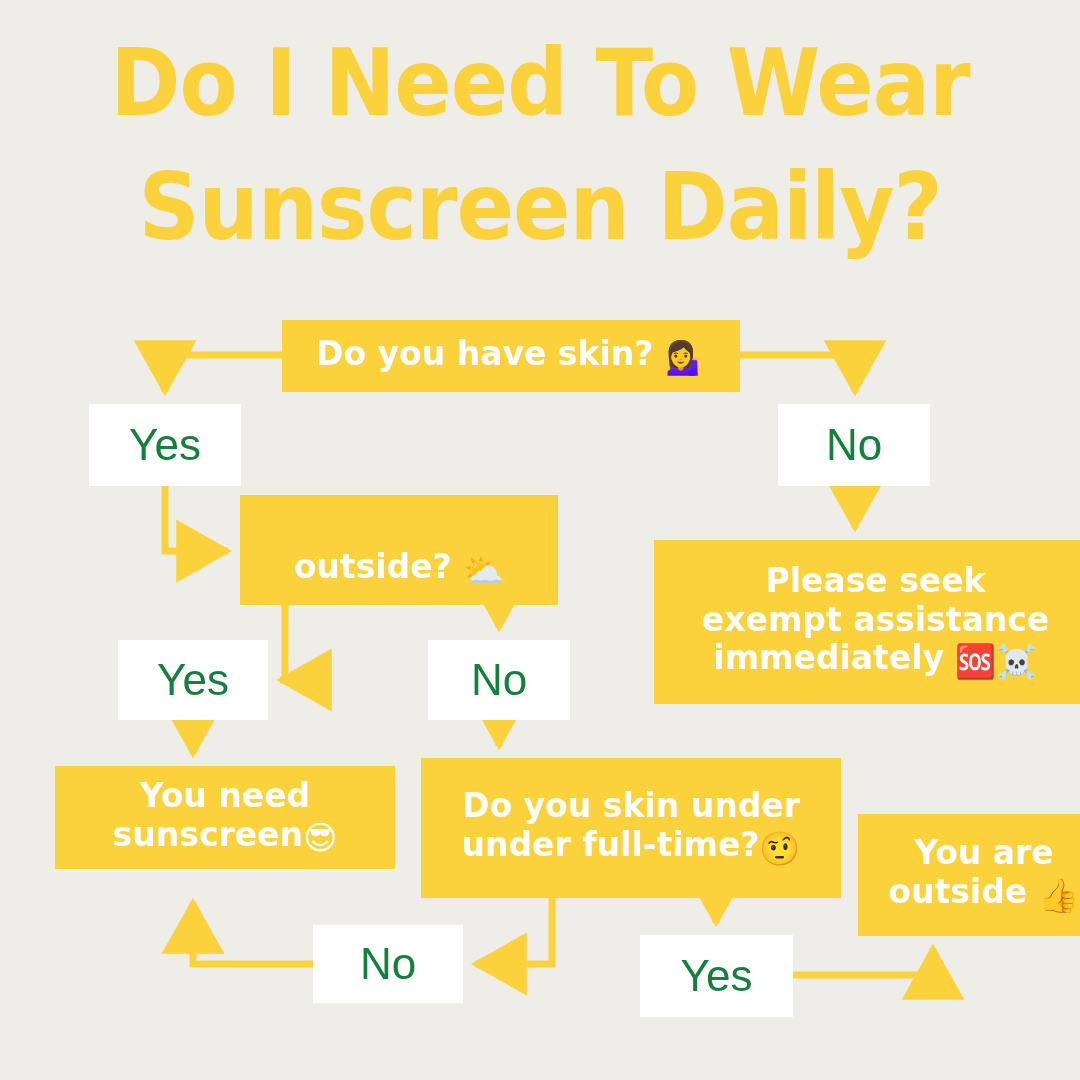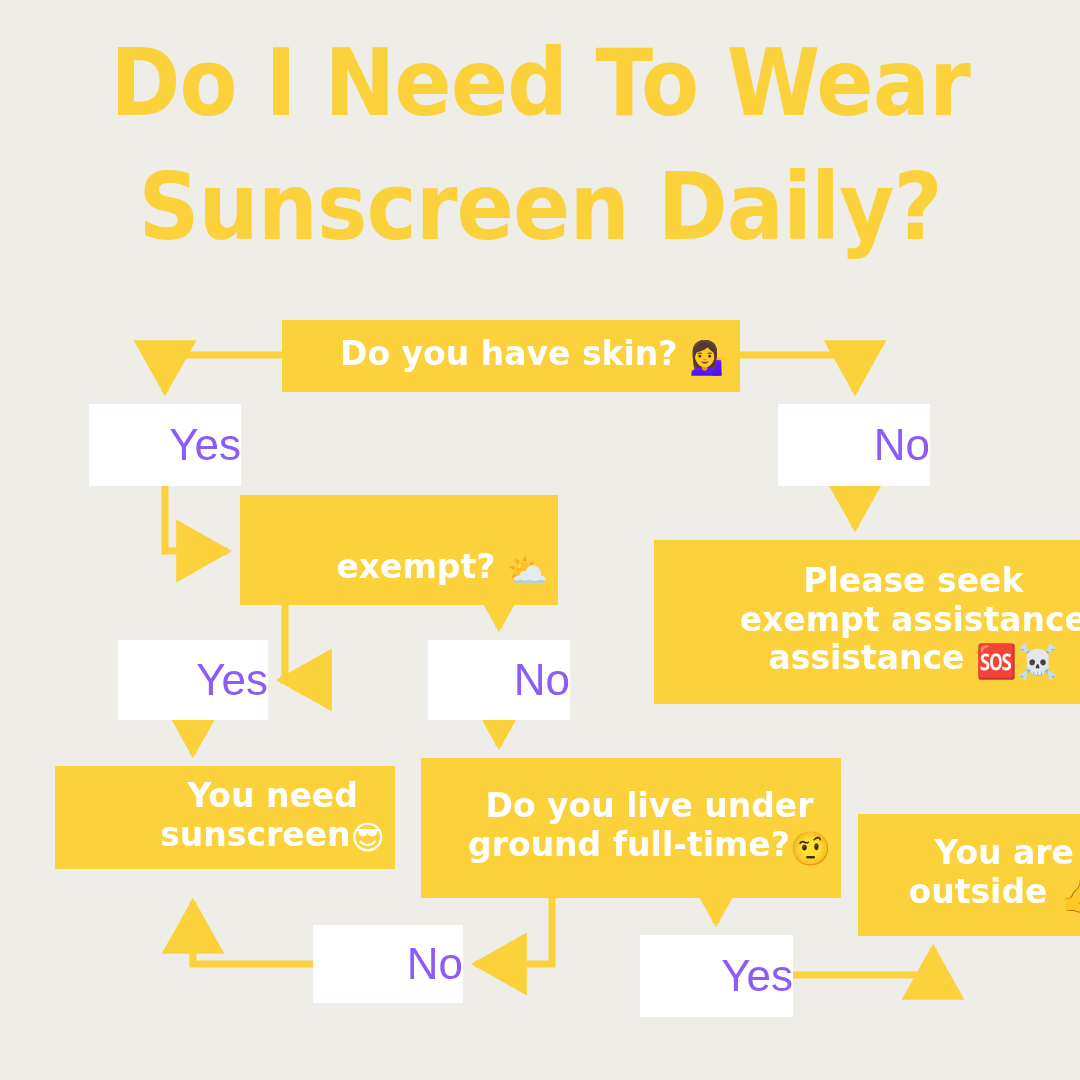--- a/index.html
+++ b/index.html
@@ -48,36 +48,36 @@
     height: 1080px;
     pointer-events: none;
   }
 
   
   .node {
     position: absolute;
     box-sizing: border-box;
     display: flex;
     align-items: center;
-    justify-content: flex-end;
+    justify-content: center;
     text-align: center;
   }
 
   .node.q {
     background: #FBD23C;
     color: #FFFFFF;
     font-family: "DejaVu Sans", sans-serif;
     font-weight: bold;
     line-height: 1.18;
     padding: 6px 10px;
   }
 
   .node.ans {
     background: #FFFFFF;
-    color: #8b5cf6;
+    color: #15803d;
     font-family: "Liberation Sans", sans-serif;
     font-weight: normal;
     font-size: 44px;
     line-height: 1;
   }
 
   .emoji {
     font-family: "DejaVu Sans", sans-serif;
     font-weight: normal;
     display: inline-block;
@@ -153,43 +153,43 @@
 
   <div class="node q" id="n-skin">
     <span>
       <span>Do you have skin? </span><span class="emoji">💁‍♀️</span>
     </span>
   </div>
 
   <div class="node q" id="n-outside">
     <span>
       <br>
-      <span>exempt? </span><span class="emoji">⛅</span>
+      <span>outside? </span><span class="emoji">⛅</span>
     </span>
   </div>
 
   <div class="node q" id="n-medical">
     <span>
       <span>Please seek</span><br>
       <span>exempt assistance</span><br>
-      <span>assistance </span><span class="emoji">🆘☠️</span>
+      <span>immediately </span><span class="emoji">🆘☠️</span>
     </span>
   </div>
 
   <div class="node q" id="n-need">
     <span>
       <span>You need</span><br>
       <span>sunscreen</span><span class="emoji">😎</span>
     </span>
   </div>
 
   <div class="node q" id="n-under">
     <span>
-      <span>Do you live under</span><br>
-      <span>ground full-time?</span><span class="emoji">🤨</span>
+      <span>Do you skin under</span><br>
+      <span>under full-time?</span><span class="emoji">🤨</span>
     </span>
   </div>
 
   <div class="node q" id="n-exempt">
     <span>
       <span>You are</span><br>
       <span>outside </span><span class="emoji">👍</span>
     </span>
   </div>
 

